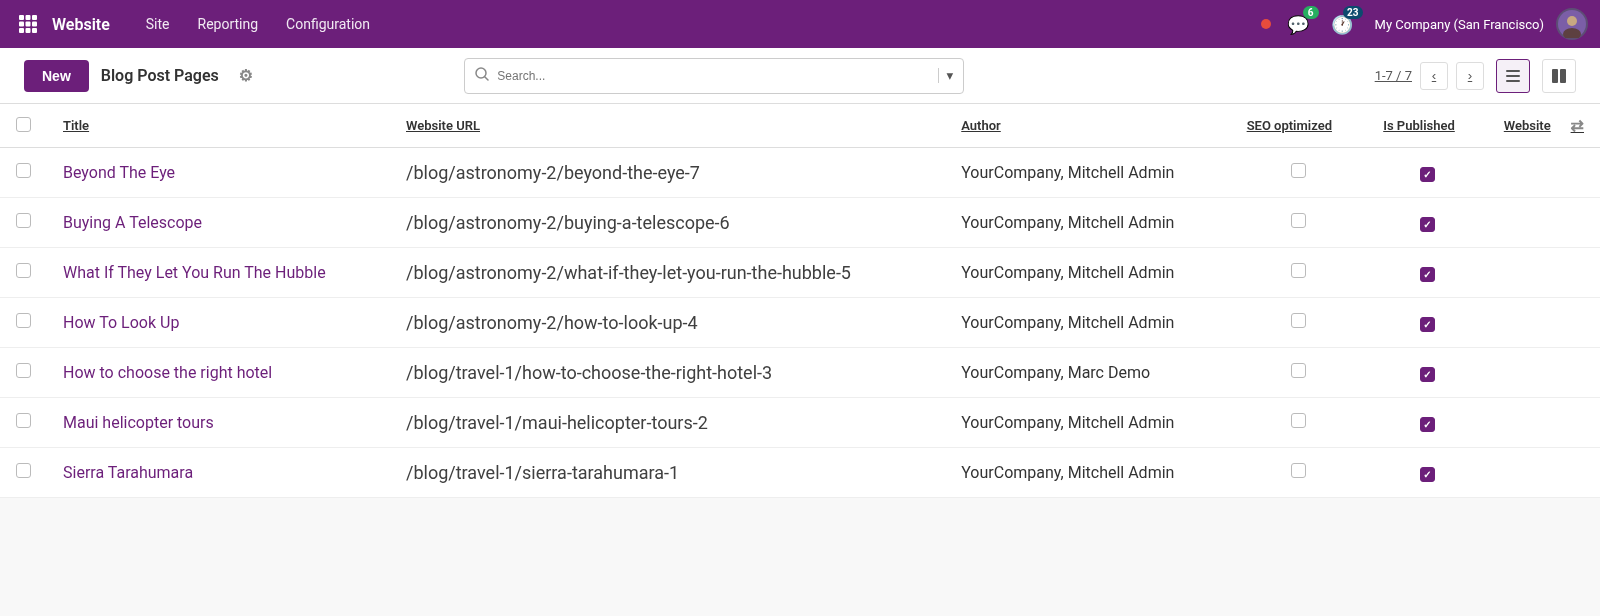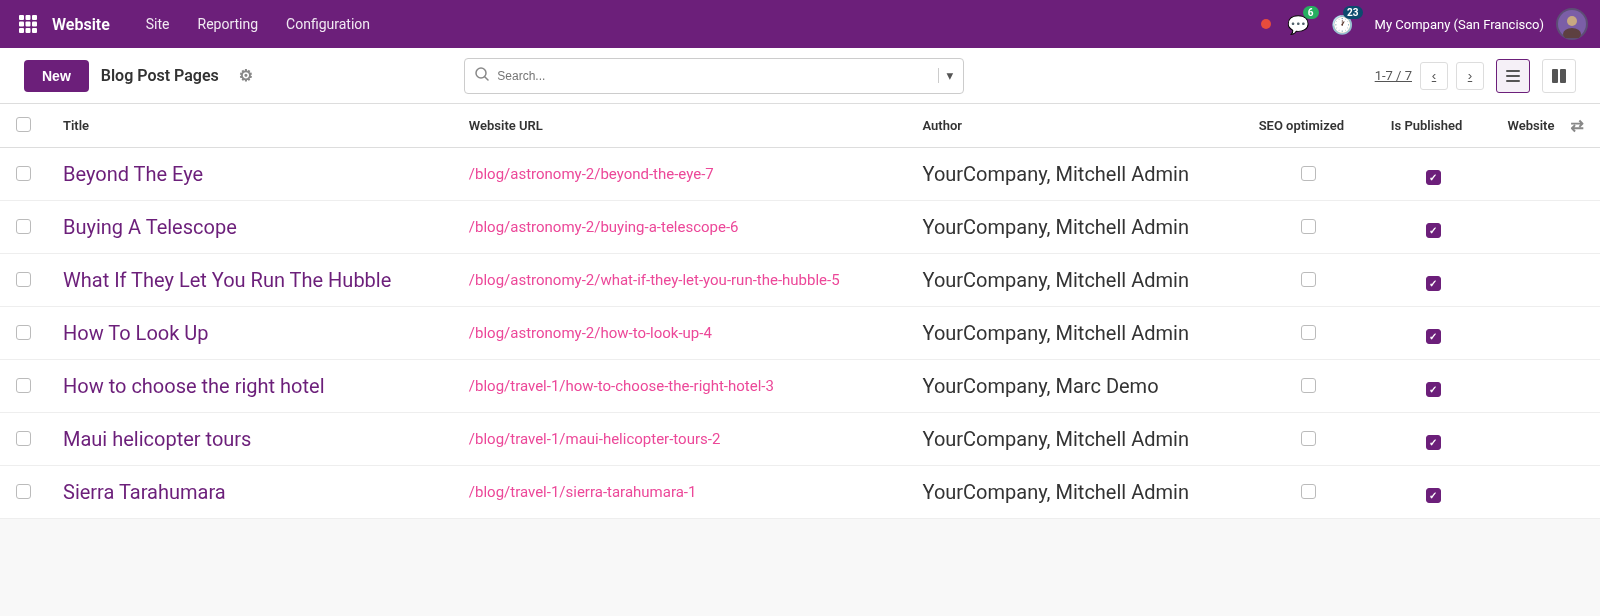--- a/index.html
+++ b/index.html
@@ -109,29 +109,30 @@
     .data-table {
       width: 100%; border-collapse: collapse;
     }
     .data-table thead tr {
       border-bottom: 1px solid #ddd;
       background: white;
     }
     .data-table th {
       padding: 12px 16px; text-align: left; font-weight: 600; color: #333; font-size: 13px;
       white-space: nowrap;
+      text-decoration: underline;
     }
     .data-table th.center { text-align: left; }
     .data-table tbody tr {
       border-bottom: 1px solid #eee;
     }
     .data-table td {
-      padding: 14px 16px; font-size: 20px; color: #333;
-    }
-    .data-table td.url { color: #ec4899; font-size: 15px; }
+      padding: 14px 16px; font-size: 16px; color: #333;
+    }
+    .data-table td.url { color: #404040; font-size: 18px; }
     .data-table td.center { text-align: center; }
     .checkbox-cell { width: 36px; }
     .checkbox-checked {
       width: 15px; height: 15px; border: 1.5px solid #6c1f7a; border-radius: 3px;
       background: #6c1f7a; display: inline-flex; align-items: center; justify-content: center;
       cursor: pointer;
     }
     .checkbox-checked::after {
       content: '✓'; color: white; font-size: 10px; font-weight: bold;
     }

